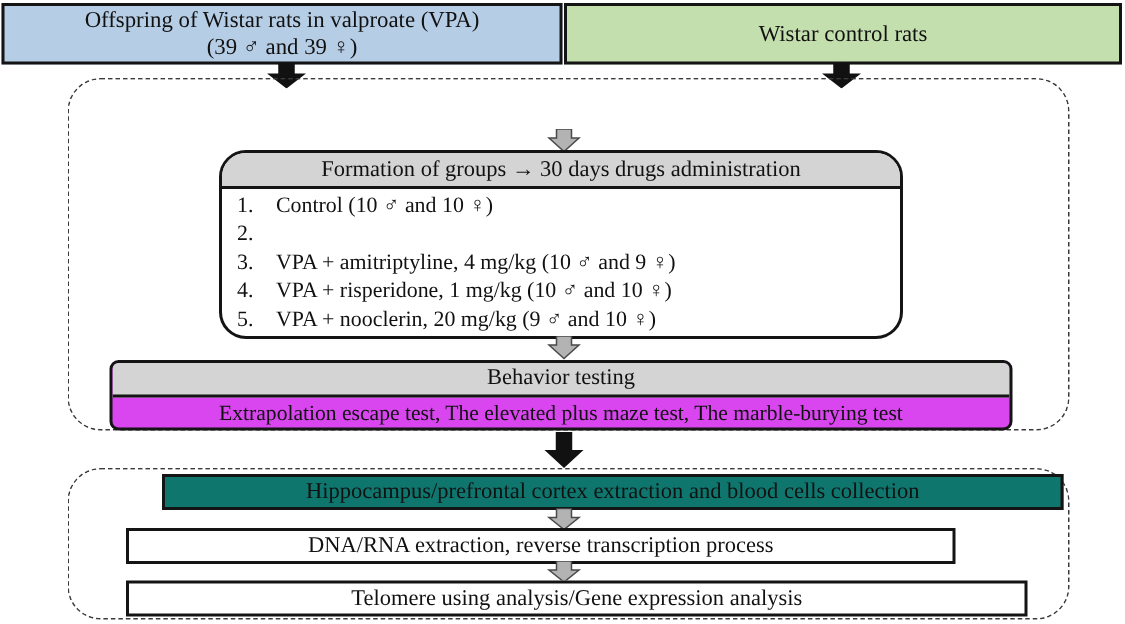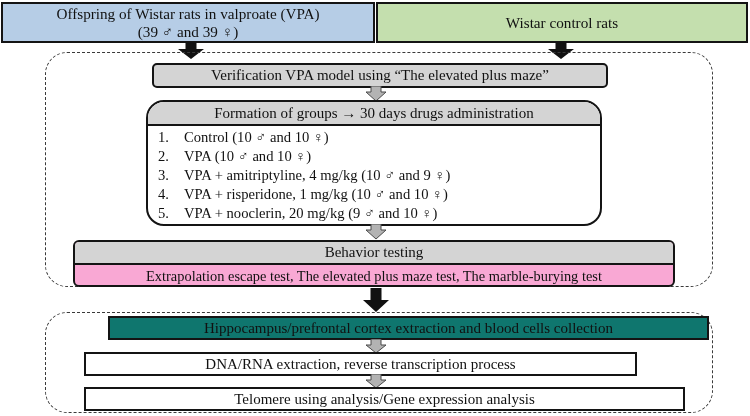--- a/index.html
+++ b/index.html
@@ -62,21 +62,21 @@
   #form-list {
     padding: 2px 0 0 10px;
     font-size: 14.6px; line-height: 1.305; color: #111;
   }
   #form-list .li { display: flex; }
   #form-list .num { width: 26px; flex: 0 0 26px; }
 
   
   #group-behav {
     position: absolute; left: 73px; top: 240px; width: 602px; height: 47px;
-    border: 2px solid #141414; background: #f9a8d4; border-radius: 6px;
+    border: 2px solid #141414; background: #d946ef; border-radius: 6px;
     overflow: hidden;
   }
   #behav-hdr {
     height: 23px; background: #d4d4d4;
     border-bottom: 2px solid #141414;
     display: flex; align-items: center; justify-content: center;
     font-size: 15px; color: #111;
   }
   #behav-body {
     height: 22px; display: flex; align-items: center; justify-content: center;
@@ -112,38 +112,36 @@
     </svg>
   </div>
   <div class="arrow" style="left:546px; top:42px;">
     <svg width="30" height="17" viewBox="0 0 30 17">
       <polygon points="9.5,0 20.5,0 20.5,7 28,7 15,17 2,7 9.5,7" fill="#111111"></polygon>
     </svg>
   </div>
 
   <div class="dashed" id="dash-top"></div>
 
-  <div class="box gray" id="box-verify">Verification VPA model using “The elevated plus maze”</div>
 
   <div class="arrow" style="left:364px; top:86px;">
     <svg width="24" height="16" viewBox="0 0 24 16">
       <polygon points="7,0 17,0 17,6 22,6 12,15 2,6 7,6" fill="#b3b3b3" stroke="#4a4a4a" stroke-width="1"></polygon>
     </svg>
   </div>
 
   <div id="group-form">
     <div id="form-hdr">Formation of groups → 30 days drugs administration</div>
     <div id="form-list">
       <div class="li">
         <span class="num">1.</span>
         <span>Control (10 ♂ and 10 ♀)</span>
       </div>
       <div class="li">
         <span class="num">2.</span>
-        <span>VPA (10 ♂ and 10 ♀)</span>
       </div>
       <div class="li">
         <span class="num">3.</span>
         <span>VPA + amitriptyline, 4 mg/kg (10 ♂ and 9 ♀)</span>
       </div>
       <div class="li">
         <span class="num">4.</span>
         <span>VPA + risperidone, 1 mg/kg (10 ♂ and 10 ♀)</span>
       </div>
       <div class="li">

